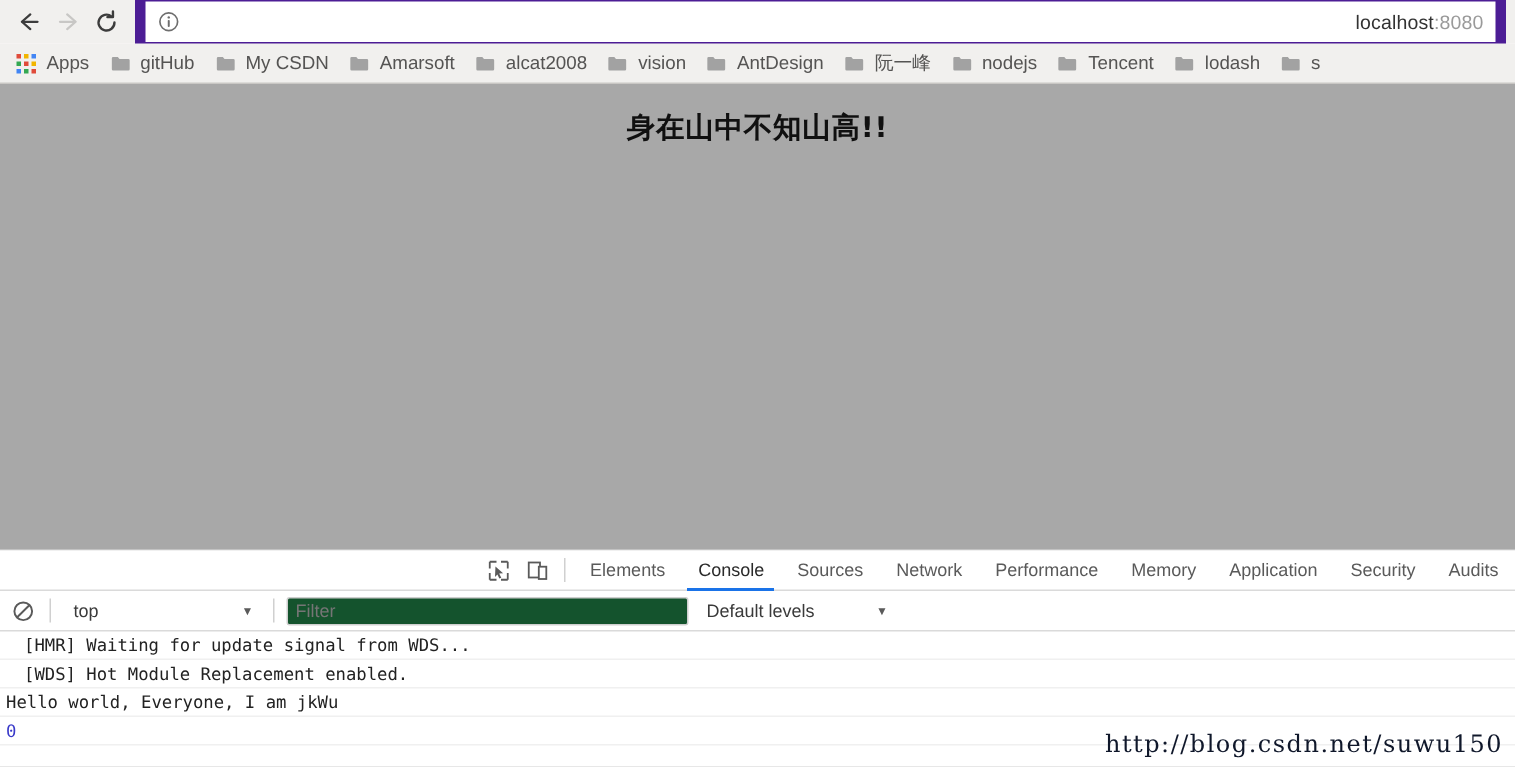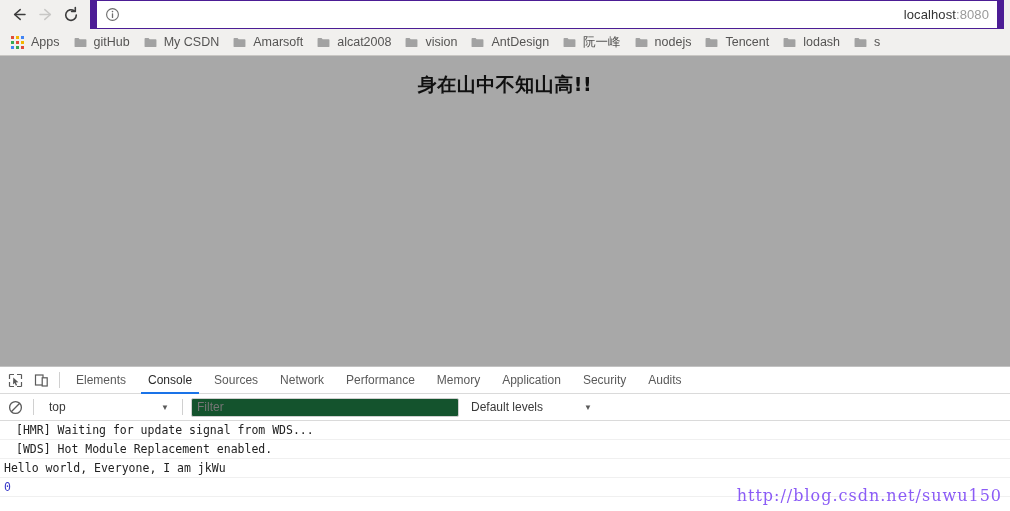--- a/index.html
+++ b/index.html
@@ -141,20 +141,21 @@
     flex-direction: column;
   }
   .dt-tabbar {
     height: 26px;
     min-height: 26px;
     display: flex;
     align-items: stretch;
     border-bottom: 1px solid #dadada;
     background: #ffffff;
     padding-left: 2px;
+    justify-content: flex-end;
   }
   .dt-icon-btn {
     width: 26px;
     display: flex;
     align-items: center;
     justify-content: center;
     flex: none;
   }
   .dt-sep {
     width: 1px;
@@ -250,21 +251,21 @@
   }
   .console-row.plain { padding-left: 4px; }
   .console-row.result { color: #3939c9; padding-left: 4px; }
 
   .watermark {
     position: absolute;
     right: 8px;
     bottom: 6px;
     font-family: "DejaVu Serif", "Liberation Serif", serif;
     font-size: 16px;
-    color: #8b5cf6;
+    color: #0f172a;
     letter-spacing: 1px;
     white-space: nowrap;
     pointer-events: none;
   }
 </style>
 </head>
 <body>
 
 <div class="browser">
 

